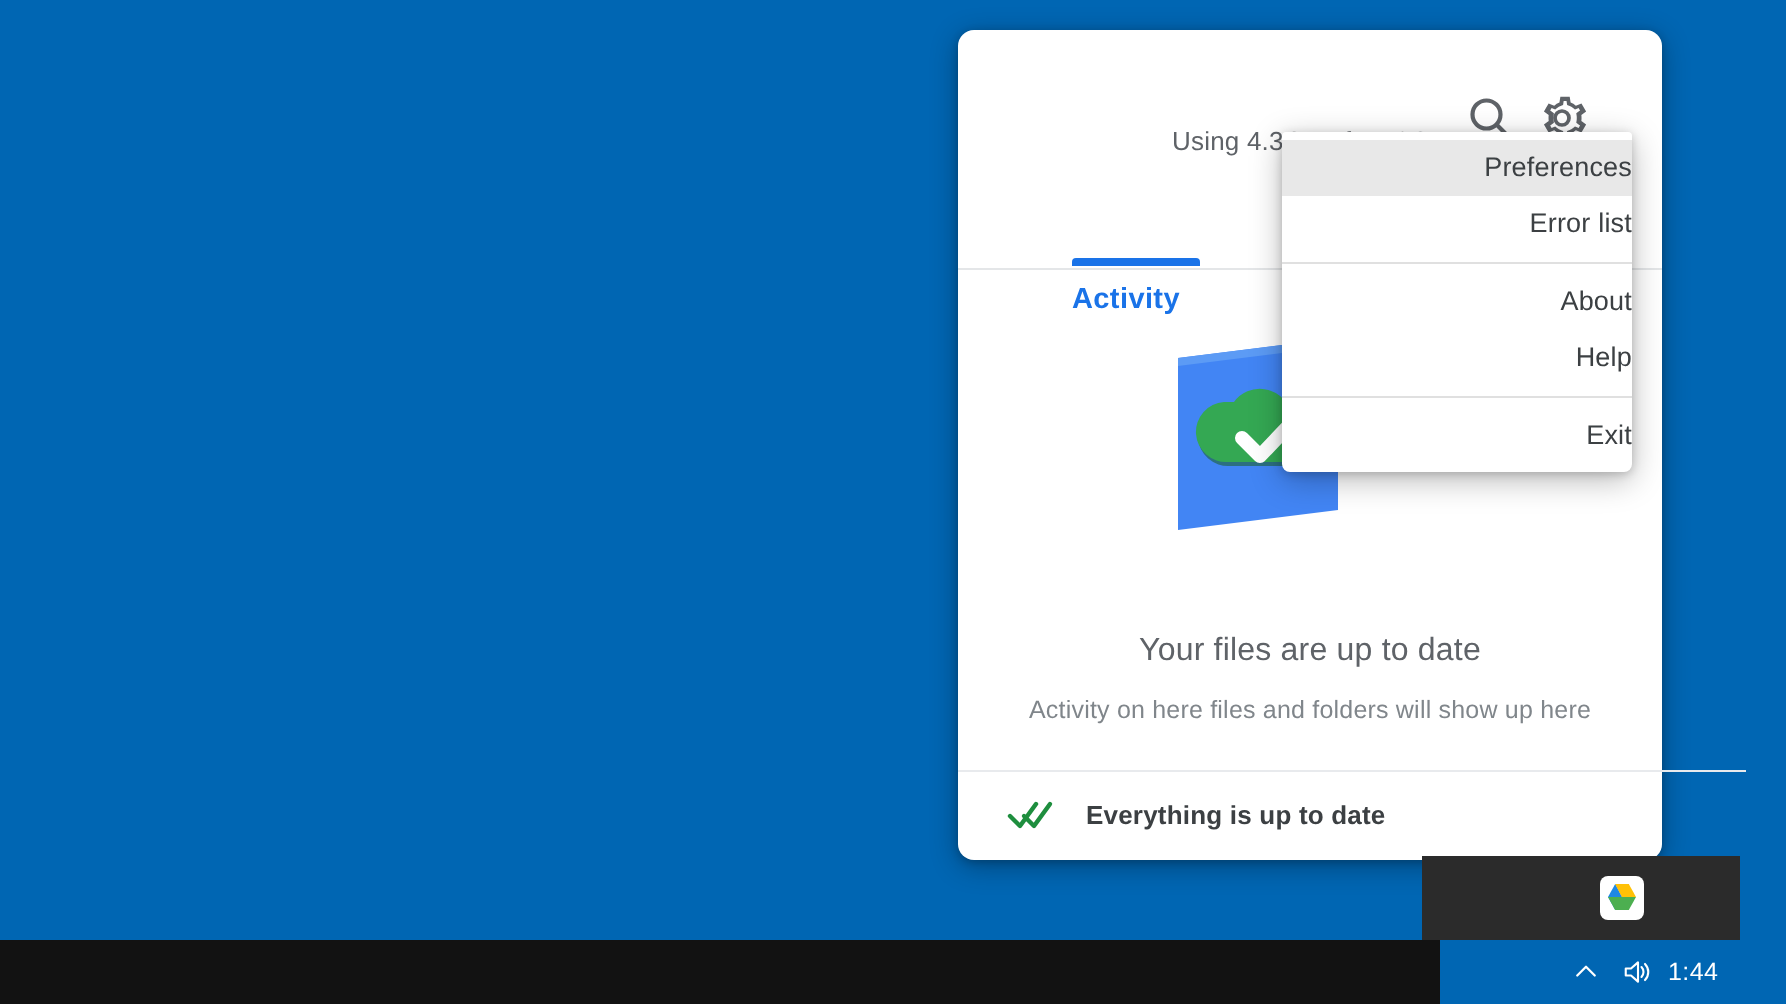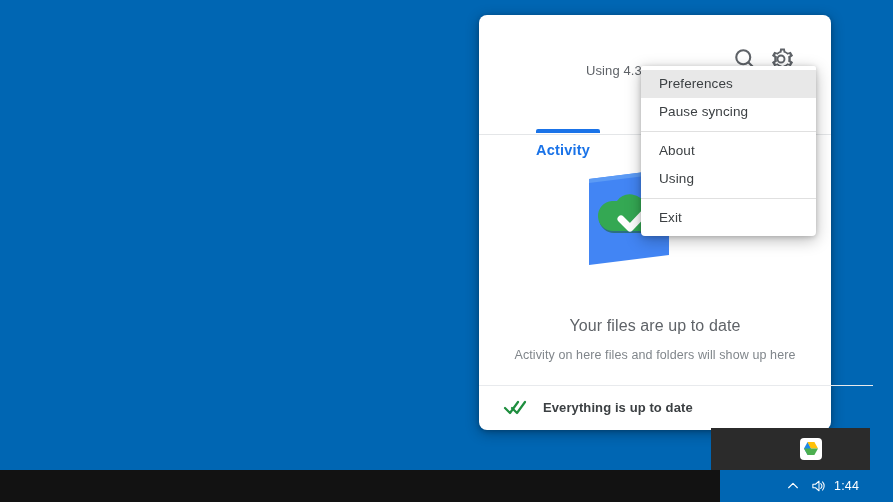--- a/index.html
+++ b/index.html
@@ -184,20 +184,21 @@
   }
   .menu-item {
     height: 28px;
     line-height: 28px;
     padding-left: 18px;
     font-size: 13.5px;
     color: #3c4043;
     letter-spacing: 0.1px;
     cursor: pointer;
     white-space: nowrap;
+    text-align: right;
   }
   .menu-item.highlight {
     background: #e8e8e8;
   }
   .menu-sep {
     height: 1px;
     background: #e0e0e0;
     margin: 5px 0;
   }
 
@@ -316,24 +317,24 @@
         <path d="M2,11 l5,5 l8,-11" fill="none" stroke="#1e8e3e" stroke-width="2.2" stroke-linecap="round" stroke-linejoin="round"></path>
         <path d="M9,11 l5,5 l8,-11" fill="none" stroke="#1e8e3e" stroke-width="2.2" stroke-linecap="round" stroke-linejoin="round"></path>
       </svg>
     </div>
     <div id="footer-text">Everything is up to date</div>
   </div>
 </div>
 
 <div id="context-menu">
   <div class="menu-item highlight">Preferences</div>
-  <div class="menu-item">Pause syncing</div>
+  <div class="menu-item">Error list</div>
   <div class="menu-sep"></div>
   <div class="menu-item">About</div>
-  <div class="menu-item">Using</div>
+  <div class="menu-item">Help</div>
   <div class="menu-sep"></div>
   <div class="menu-item">Exit</div>
 </div>
 
 <div id="tray-panel">
   <div id="tray-drive-icon">
     <svg viewBox="0 0 22 22">
       <polygon points="7.6,4 14.4,4 18,10.5 11,10.5" fill="#ffc107"></polygon>
       <polygon points="7.6,4 4,10.5 7.6,17 11,10.5" fill="#1e88e5"></polygon>
       <polygon points="4,10.5 18,10.5 14.4,17 7.6,17" fill="#4caf50"></polygon>

